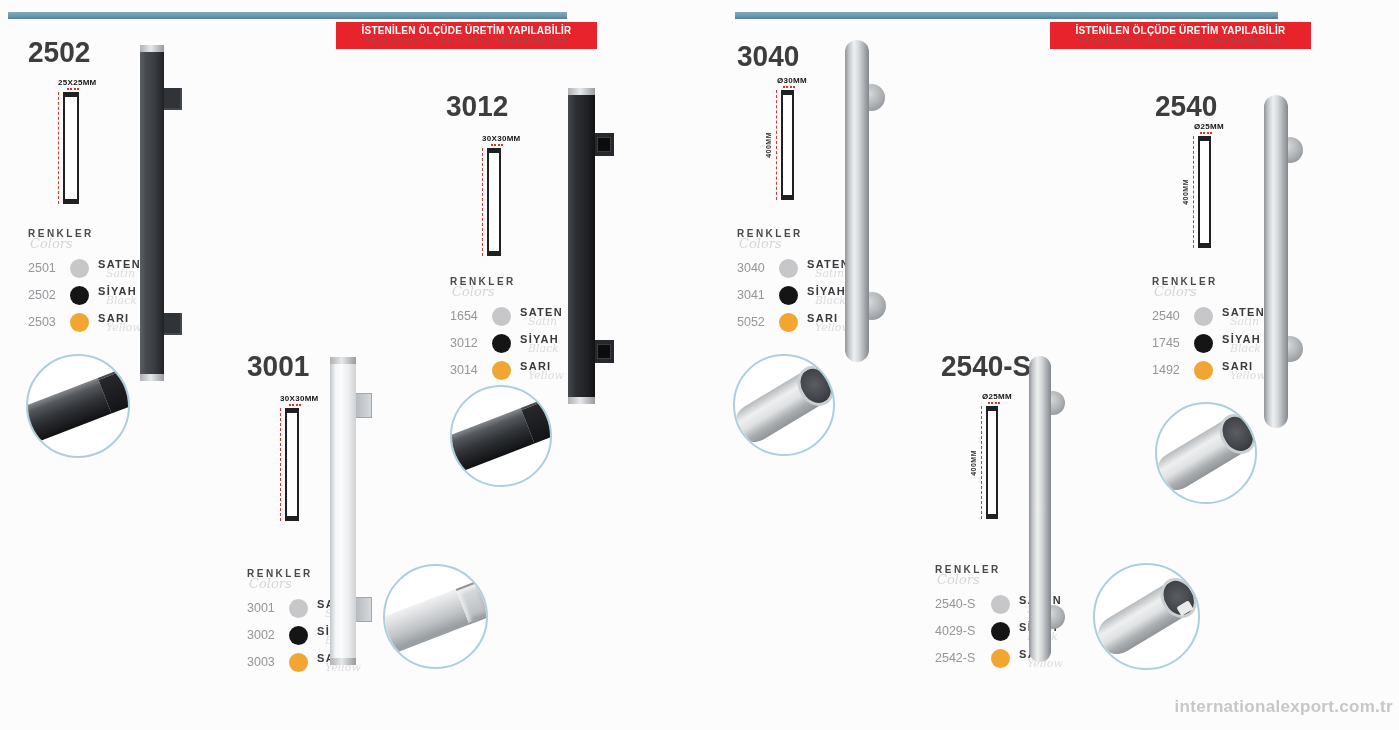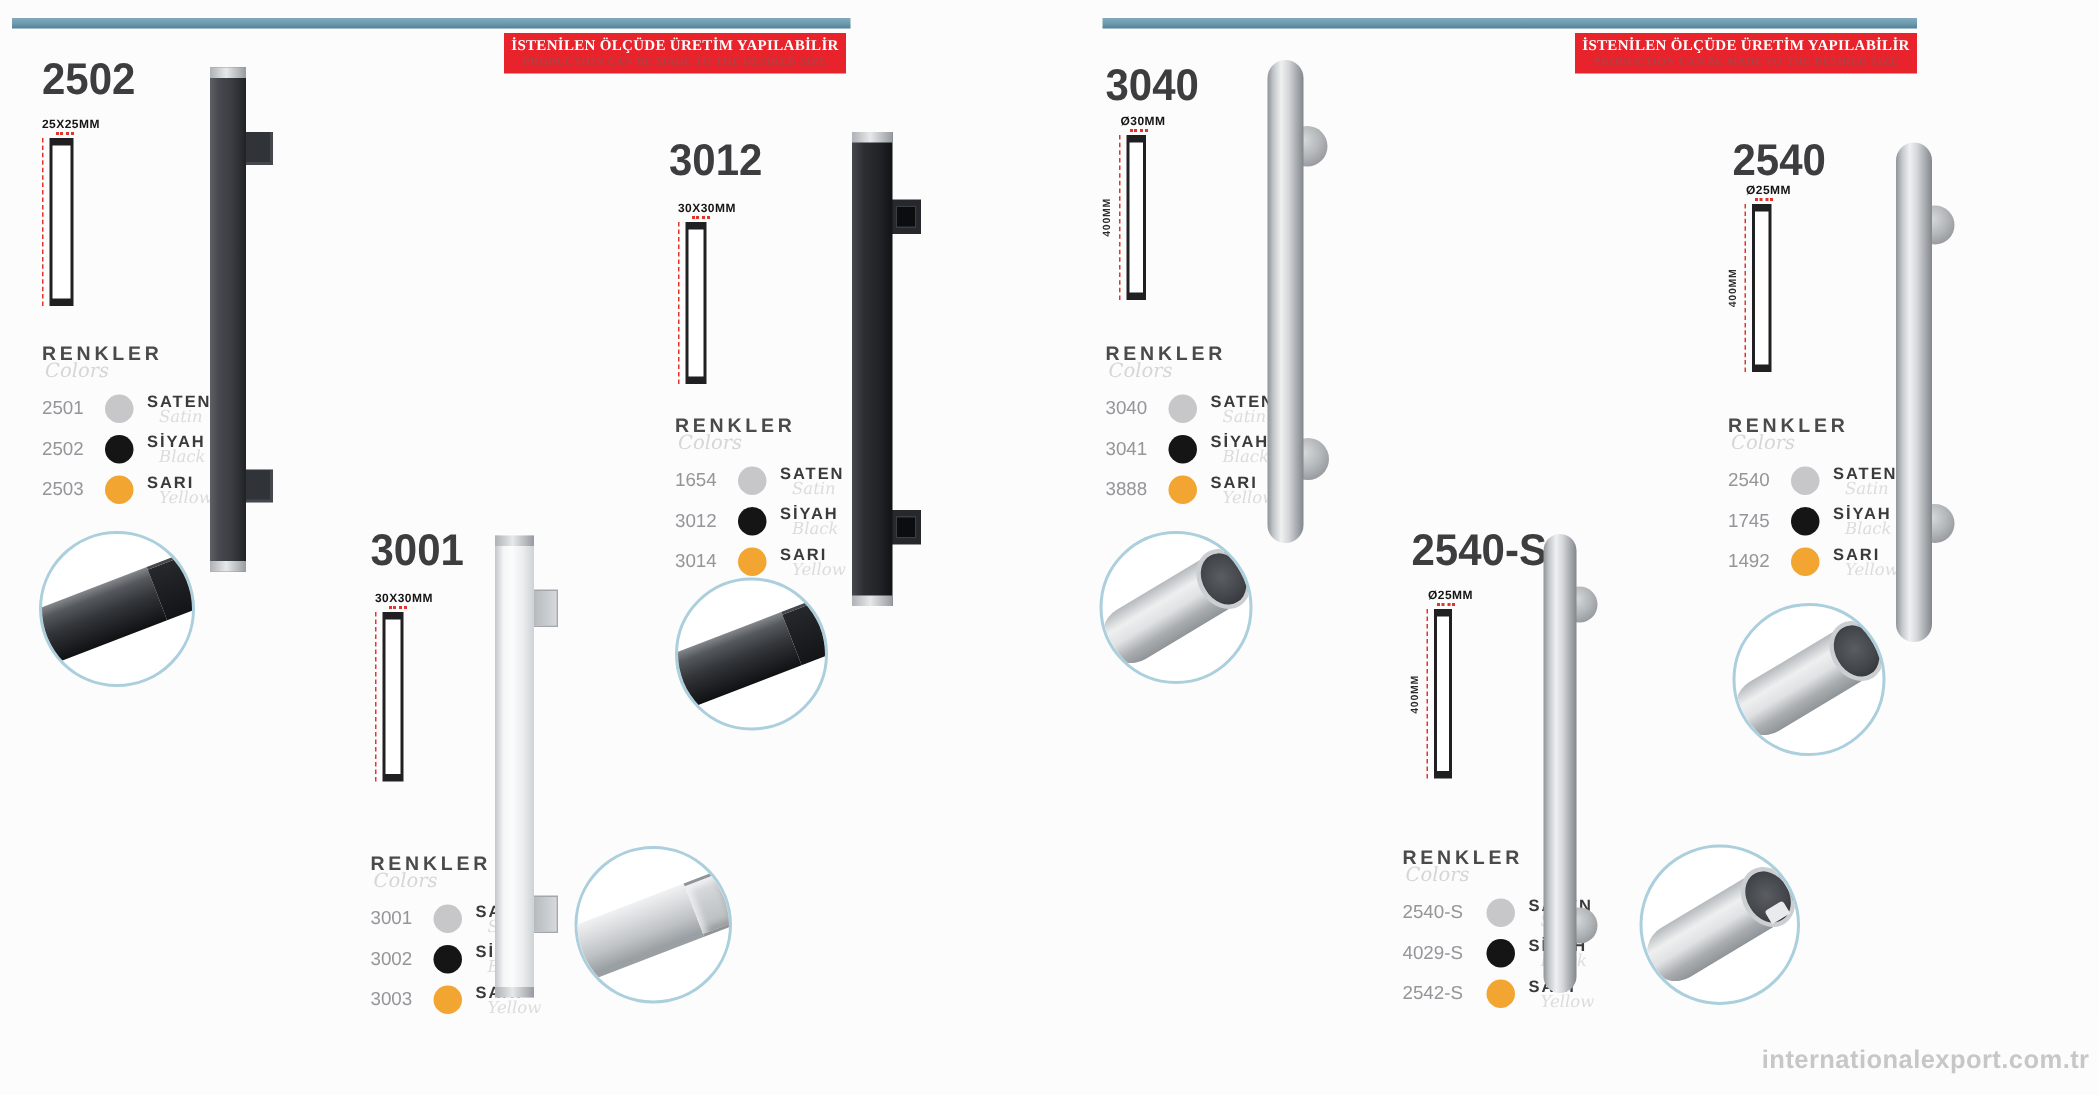--- a/index.html
+++ b/index.html
@@ -9,43 +9,43 @@
   }
   .group { display:contents; }
 
   
   .topbar { position:absolute; top:12px; height:7px;
     background:linear-gradient(180deg,#82aabc 0%,#6b9ab0 55%,#527f94 100%); }
   .topbar.tb-left { left:8px; width:559px; }
   .topbar.tb-right { left:735px; width:543px; }
 
   
-  .banner { position:absolute; top:22px; width:228px; box-sizing:border-box;
-    background:#e8232b; color:#fff; text-align:center; padding:3px 4px 4px;font-family:Liberation Serif, serif; }
+  .banner { position:absolute; top:22px; width:261px; box-sizing:border-box;
+    background:#e8232b; color:#fff; text-align:center; padding:3px 4px 4px; }
   .banner-title { font-size:10px; font-weight:700; letter-spacing:.2px; line-height:11px; white-space:nowrap; }
   .banner-sub { font-size:7.5px; font-weight:600; color:#b04046; letter-spacing:.3px; line-height:9px; white-space:nowrap; }
 
   
   .ptitle { position:absolute; margin:0; font-size:28px; font-weight:700; color:#3d3d3f;
     transform:scaleY(1.06); transform-origin:left top; letter-spacing:0; }
 
   
-  .dim { position:absolute; }
+  .dim { position:absolute;margin-left:30px; }
   .dim-label { font-size:8px; font-weight:700; color:#141414; letter-spacing:.3px; }
   .dim-ticks { width:12px; border-bottom:2px dotted #e2342c; margin:1px 0 2px 9px; }
   .dim-row { display:flex; gap:4px; margin-top:1px; }
   .dim-len { writing-mode:vertical-rl; transform:rotate(180deg); font-size:7px; font-weight:700;
     color:#2c2c2c; letter-spacing:.5px; align-self:center; }
   .dim-redline { border-left:1px dashed #e2342c; }
   .dim-tube { box-sizing:border-box; border:2px solid #202022; border-top-width:5px;
     border-bottom-width:5px; background:#fff; }
 
   
   .renkler { position:absolute; }
-  .rk-head { font-size:13px; font-weight:700; letter-spacing:2.5px; color:#4a4a4c; }
+  .rk-head { font-size:10px; font-weight:700; letter-spacing:2.5px; color:#4a4a4c; }
   .rk-script { font-family:"DejaVu Serif",serif; font-style:italic; font-size:13px; color:#d6d6d6; margin:-3px 0 2px 2px; }
   .rk-row { display:flex; align-items:center; gap:9px; margin-top:7px; height:20px; }
   .rk-code { font-size:12.5px; color:#95959a; min-width:33px; }
   .renkler.wide .rk-code { min-width:47px; }
   .rk-dot { width:19px; height:19px; border-radius:50%; flex:none; }
   .rk-stack { display:flex; flex-direction:column; }
   .rk-name { font-size:11px; font-weight:700; letter-spacing:1.3px; color:#3a3a3c; line-height:11px; }
   .rk-sc { font-family:"DejaVu Serif",serif; font-style:italic; font-size:11px; color:#dcdcdc; line-height:8px; margin-left:8px; }
 
   
@@ -290,21 +290,21 @@
       </div>
       <div class="rk-row">
         <span class="rk-code">3041</span>
         <span class="rk-dot" style="background: rgb(21, 21, 21);"></span>
         <span class="rk-stack">
             <span class="rk-name">SİYAH</span>
             <span class="rk-sc">Black</span>
           </span>
       </div>
       <div class="rk-row">
-        <span class="rk-code">3888</span>
+        <span class="rk-code">5052</span>
         <span class="rk-dot" style="background: rgb(242, 165, 49);"></span>
         <span class="rk-stack">
             <span class="rk-name">SARI</span>
             <span class="rk-sc">Yellow</span>
           </span>
       </div>
     </div>
     <div class="inset" style="left:733px;top:354px;width:102px;height:102px">
       <div class="tube round-tube round-t">
           <div class="t-body"></div>

